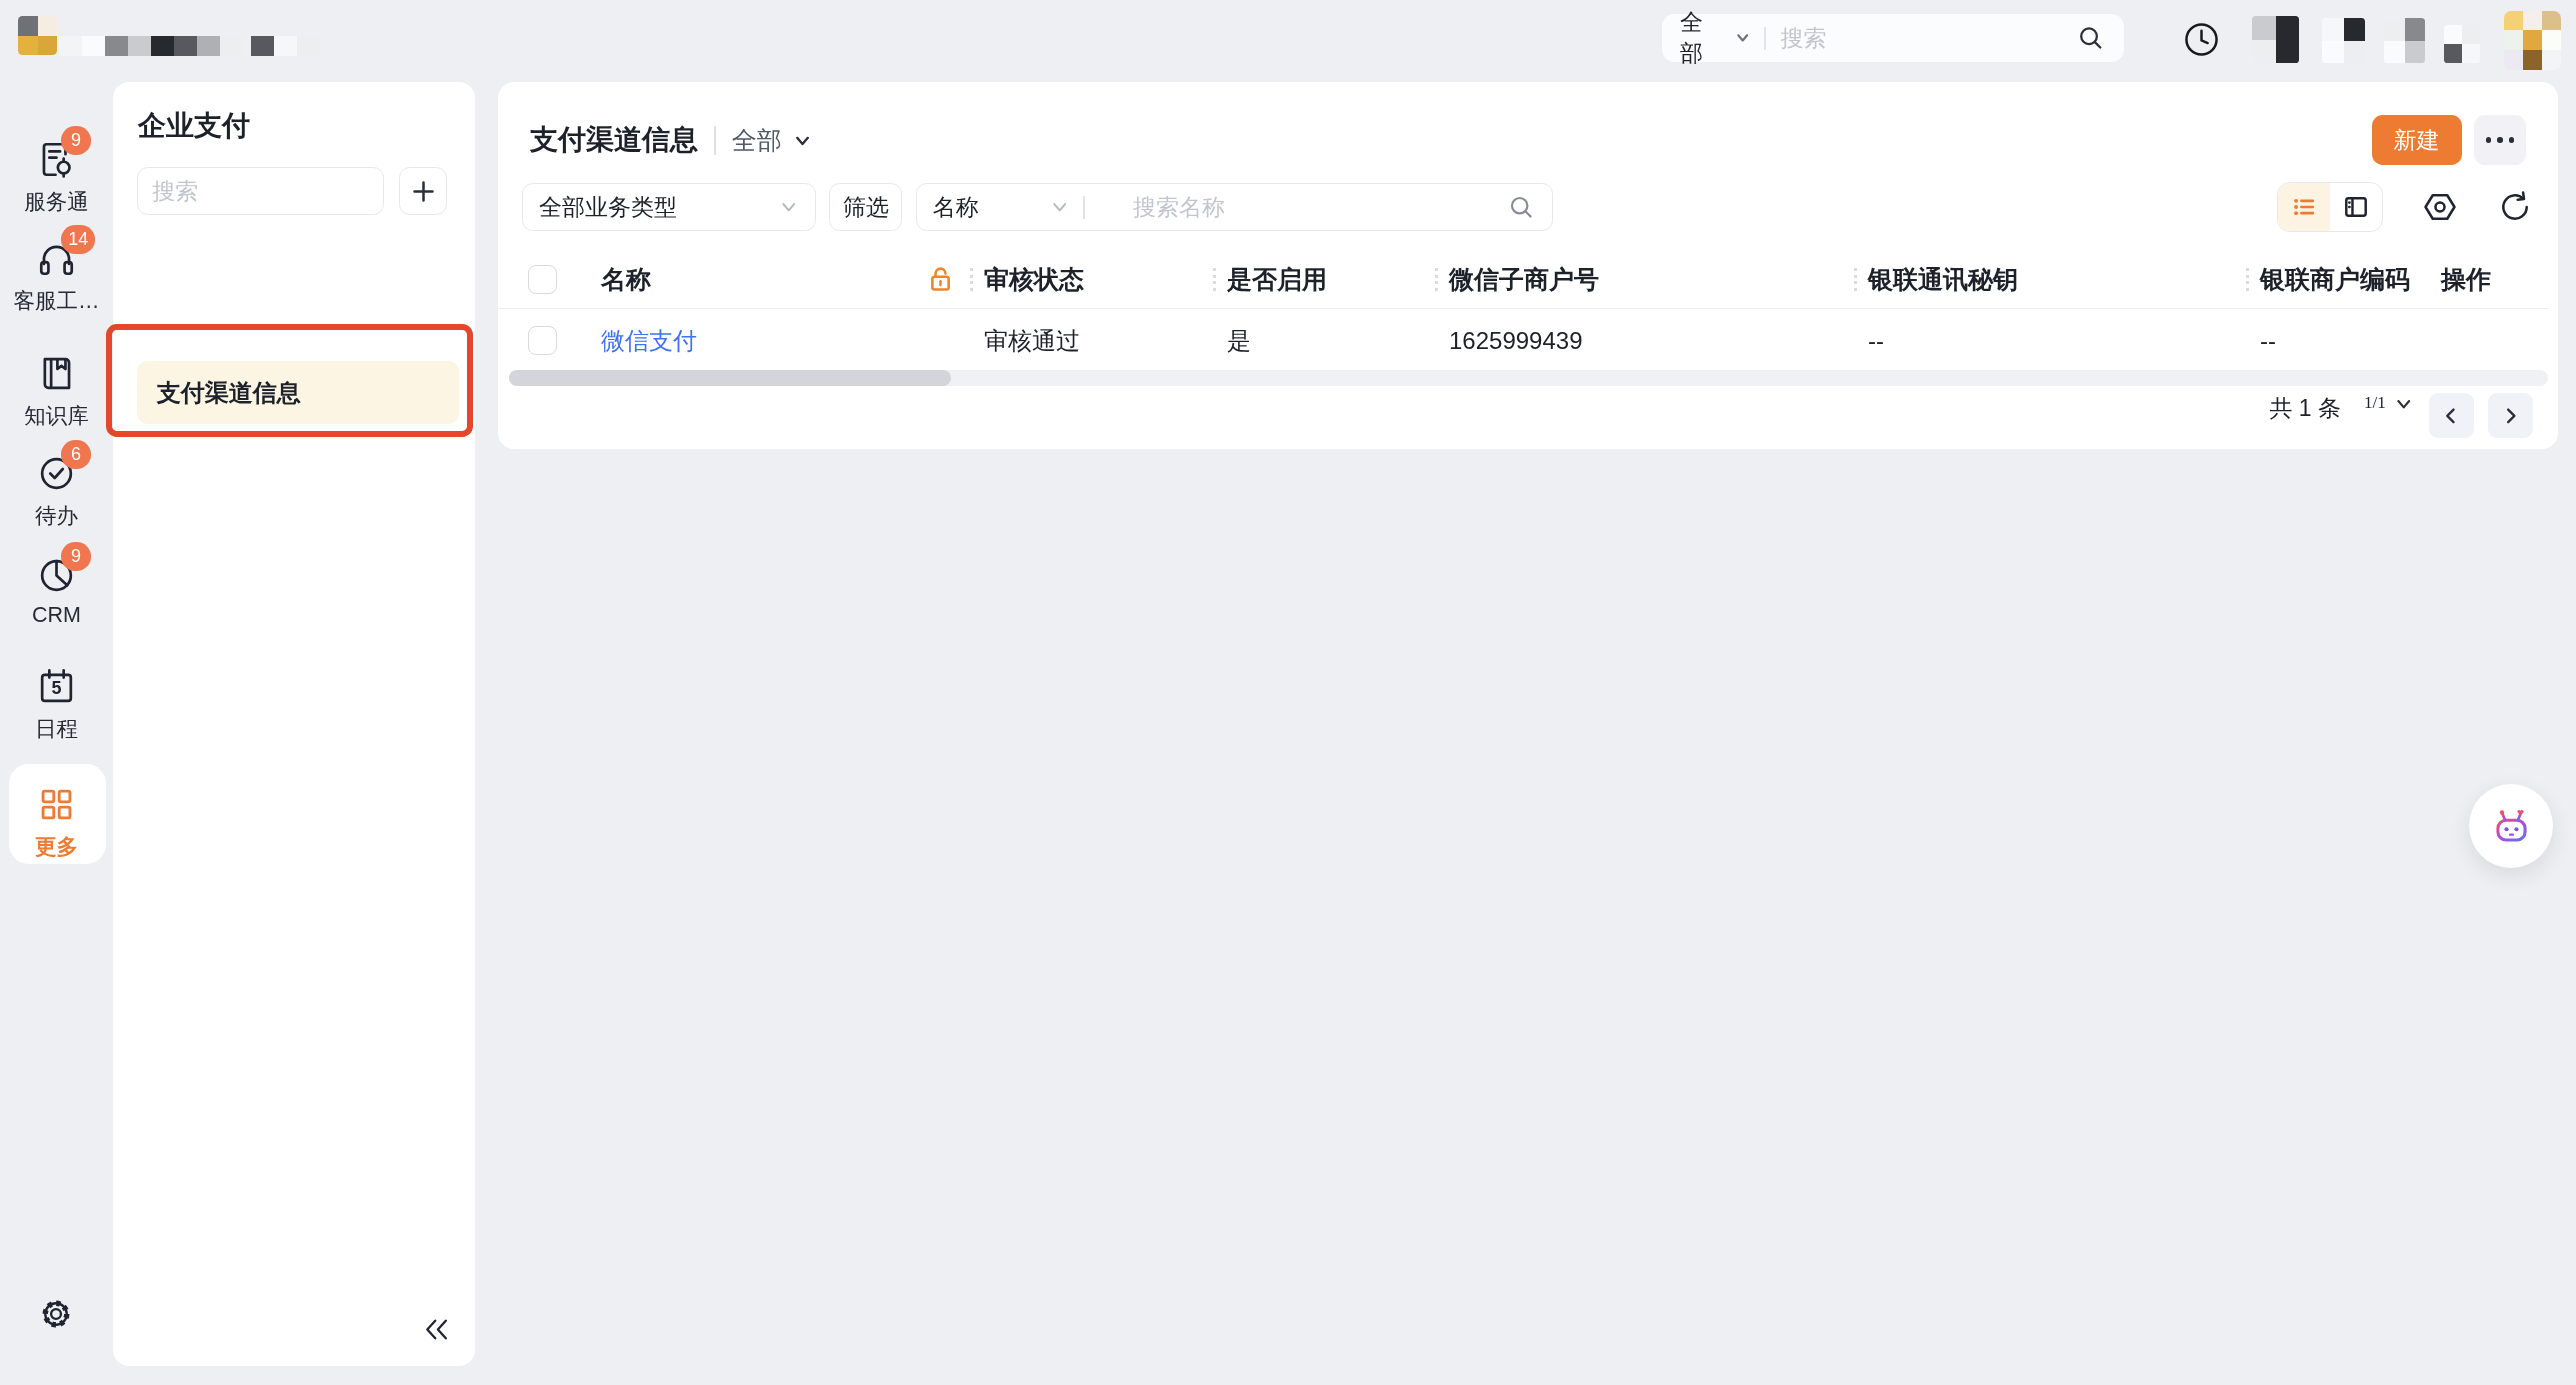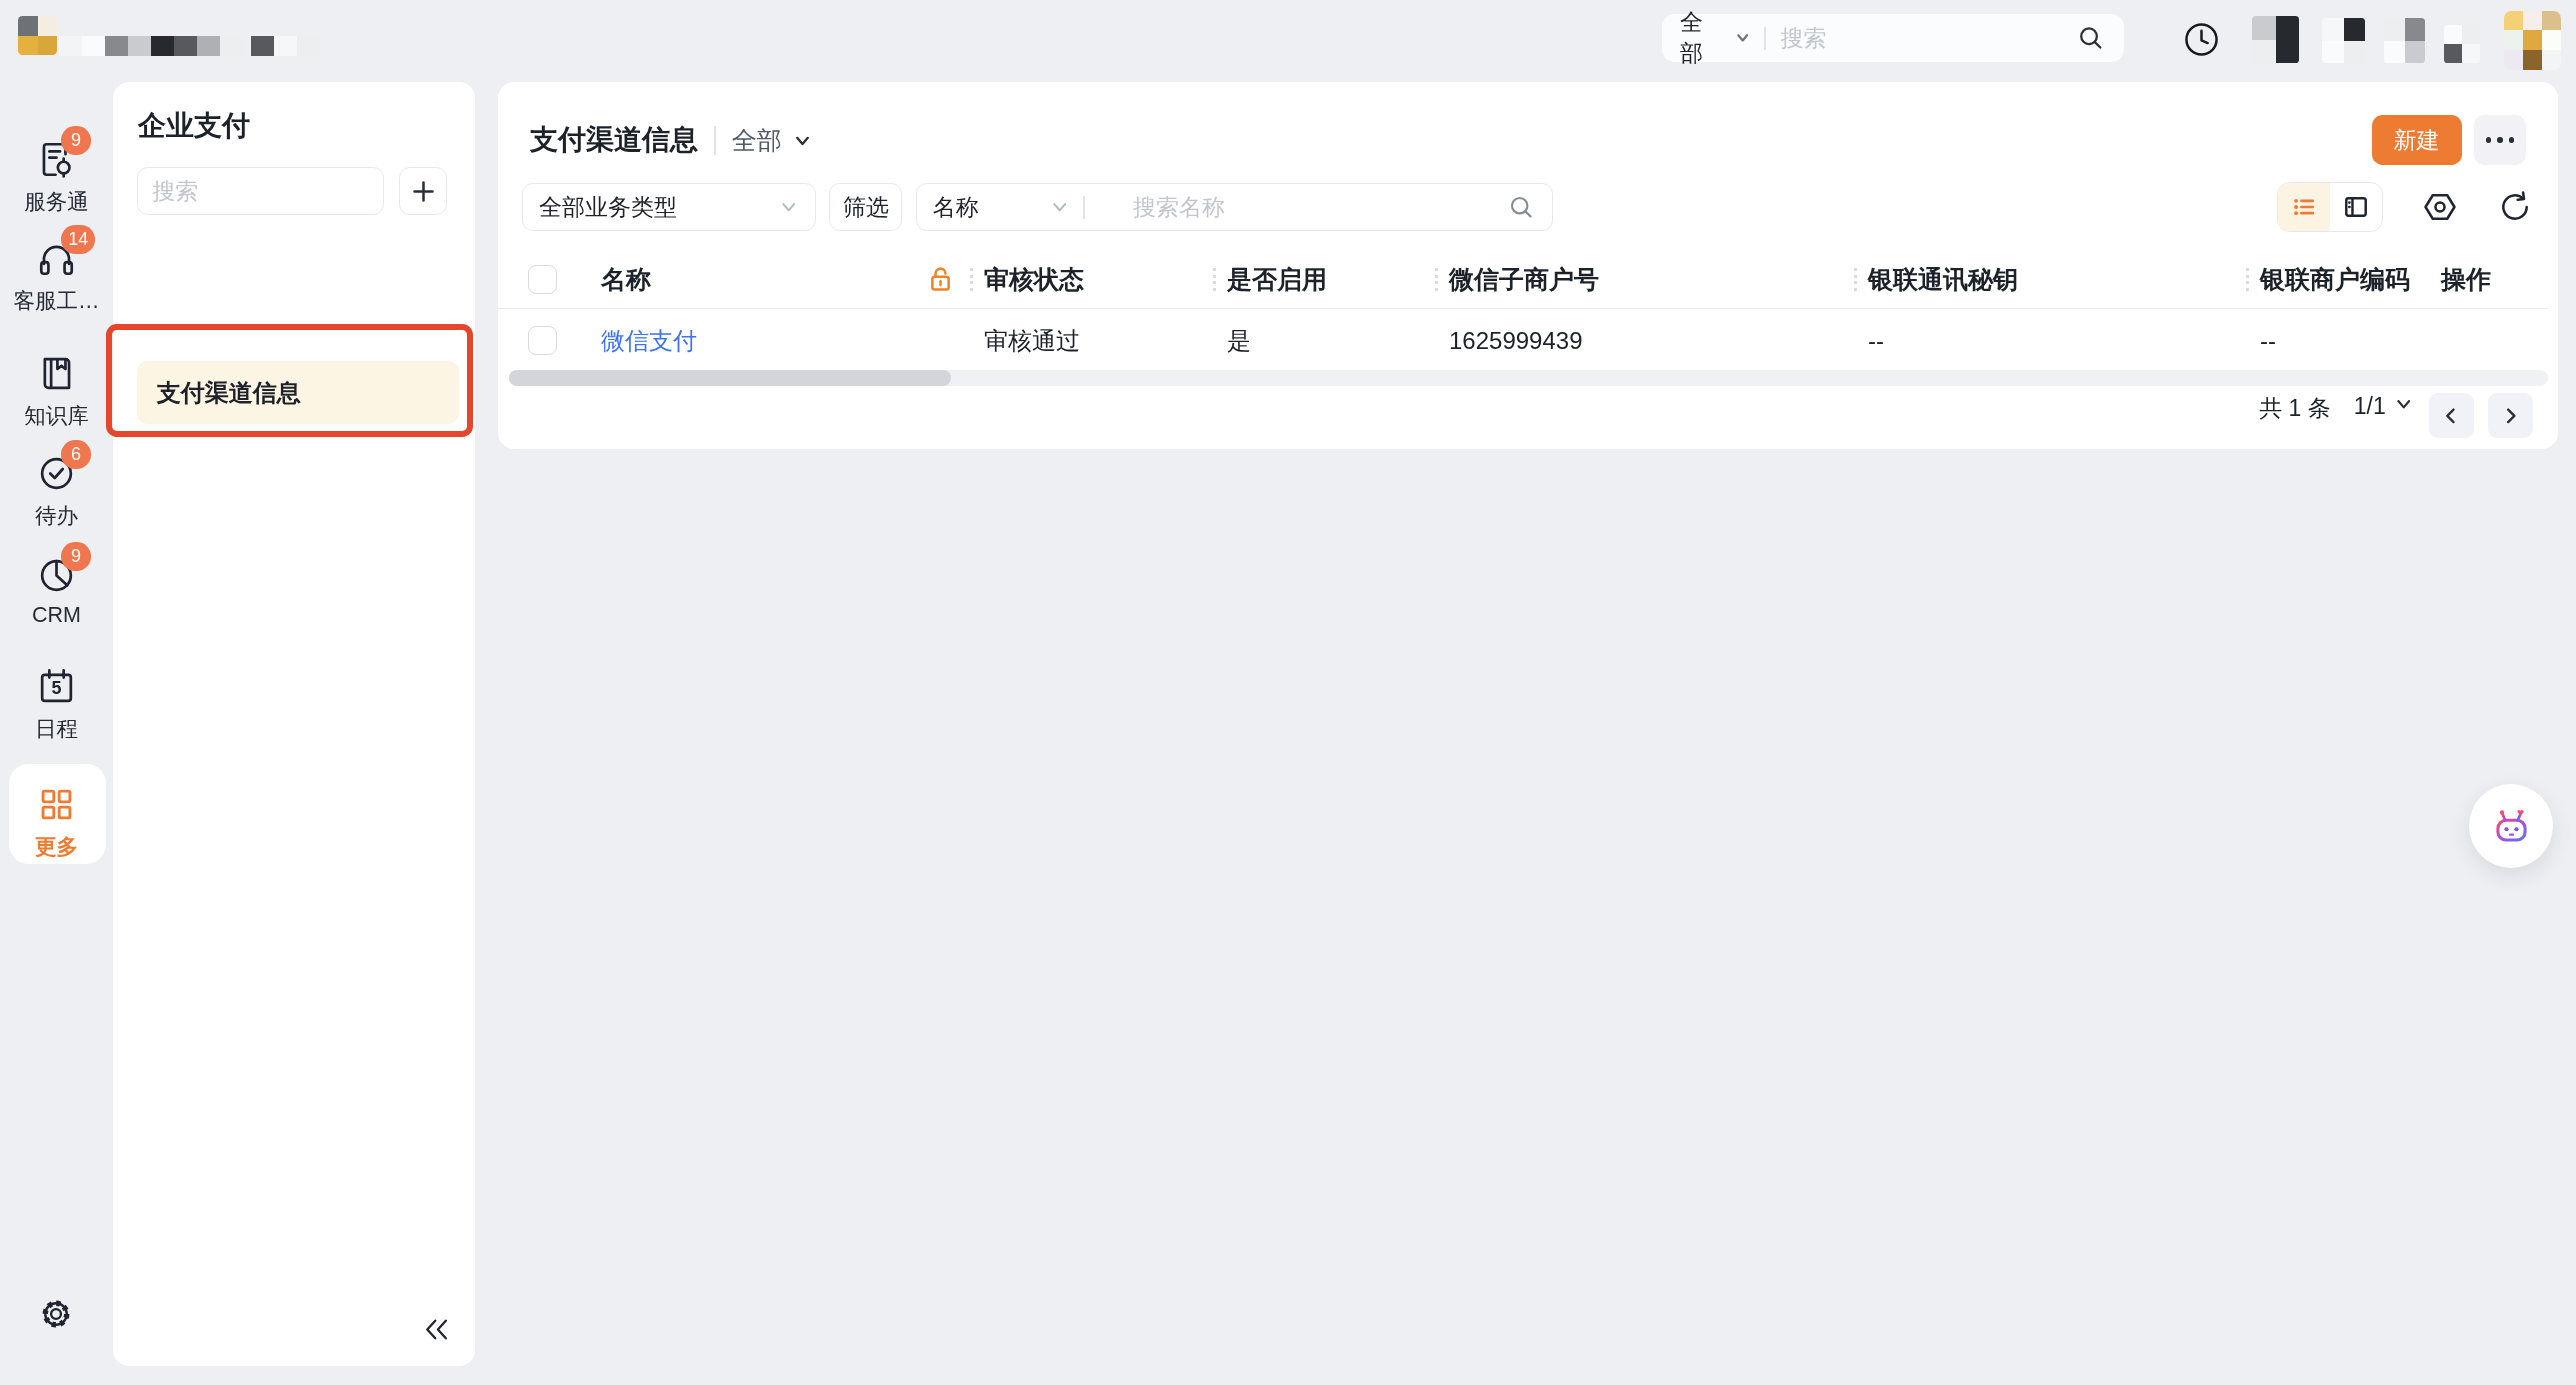--- a/index.html
+++ b/index.html
@@ -112,21 +112,21 @@
   .sep::before { content:""; position:absolute; left:-14.3px; top:5.4px; width:0; height:23px;
                  border-left:3.6px dotted #d9dbe0; }
   .checkbox { width:29px; height:29px; border:1.8px solid #d8dade; border-radius:8px; background:#fff; cursor:pointer; }
   .link { color:#3d72f4; cursor:pointer; }
 
   .hscroll-track { position:absolute; left:10.7px; top:288px; width:2039px; height:16px; background:#eff1f4; border-radius:8px; }
   .hscroll-thumb { position:absolute; left:0; top:0; width:442px; height:16px; background:#d3d5db; border-radius:8px; cursor:grab; }
 
   .pagination { position:absolute; right:25px; top:311px; height:47px; display:flex; align-items:flex-start; }
   .pg-text { font-size:23px; color:#1d2129; }
-  .pg-page { font-size:23px; color:#1d2129; margin-left:23px; margin-right:7.2px; }
+  .pg-page { font-size:17px; color:#1d2129; margin-left:23px; margin-right:7.2px;font-family:Liberation Serif, serif; }
   .pg-btn { width:45px; height:45px; background:#f1f2f7; border:none; border-radius:9px; margin-left:14.3px;
             display:flex; align-items:center; justify-content:center; cursor:pointer; }
 
   
   #bot-btn { position:absolute; left:2469px; top:784px; width:84px; height:84px; border-radius:50%;
              background:#fff; box-shadow:0 7.2px 21.5px rgba(31,35,41,.10); display:flex; align-items:center;
              justify-content:center; cursor:pointer; }
 </style>
 </head>
 <body>

